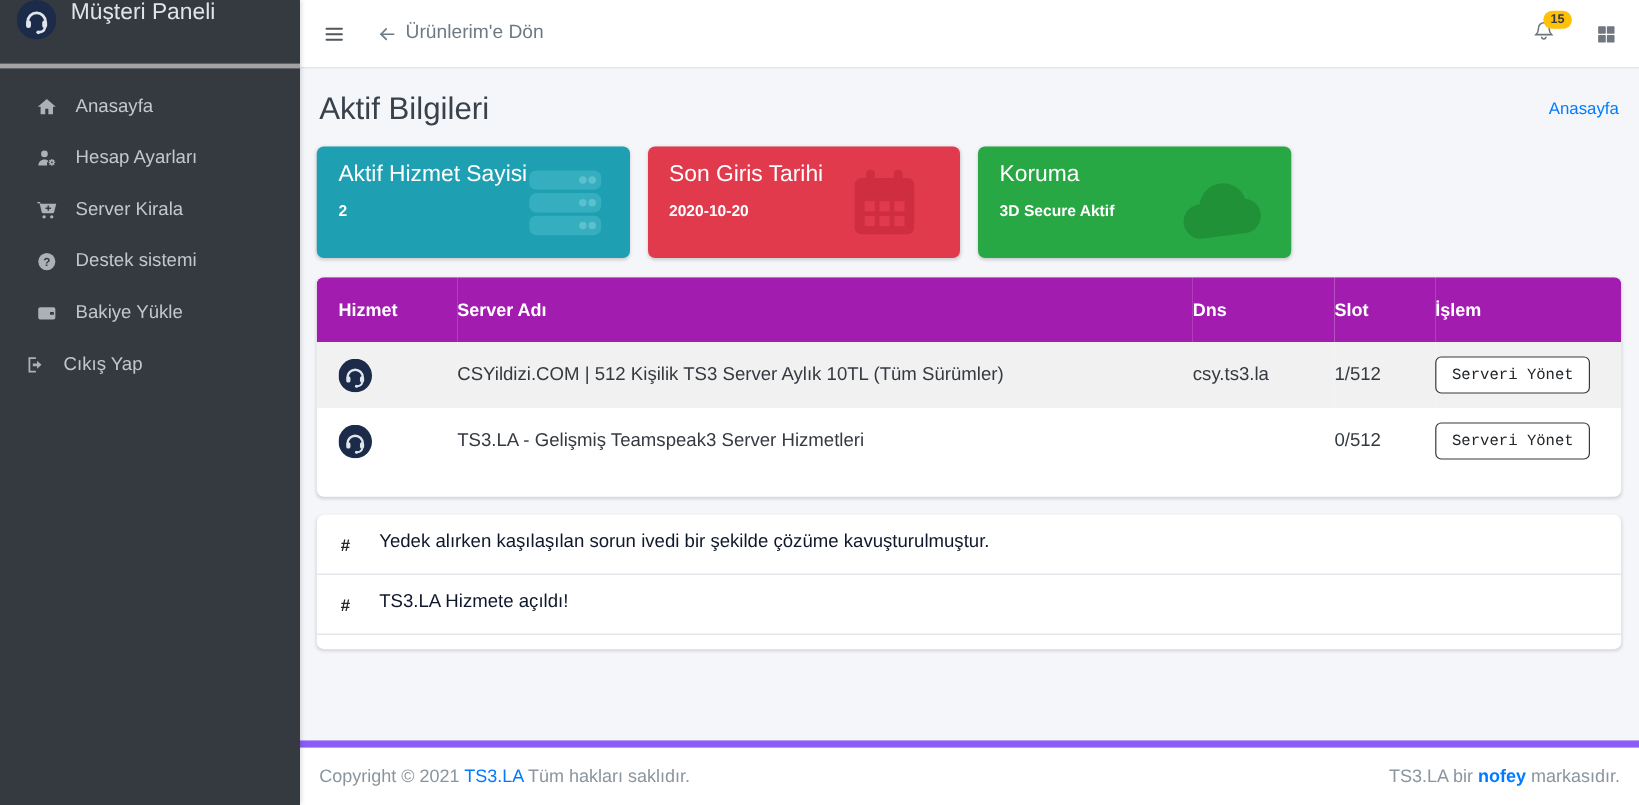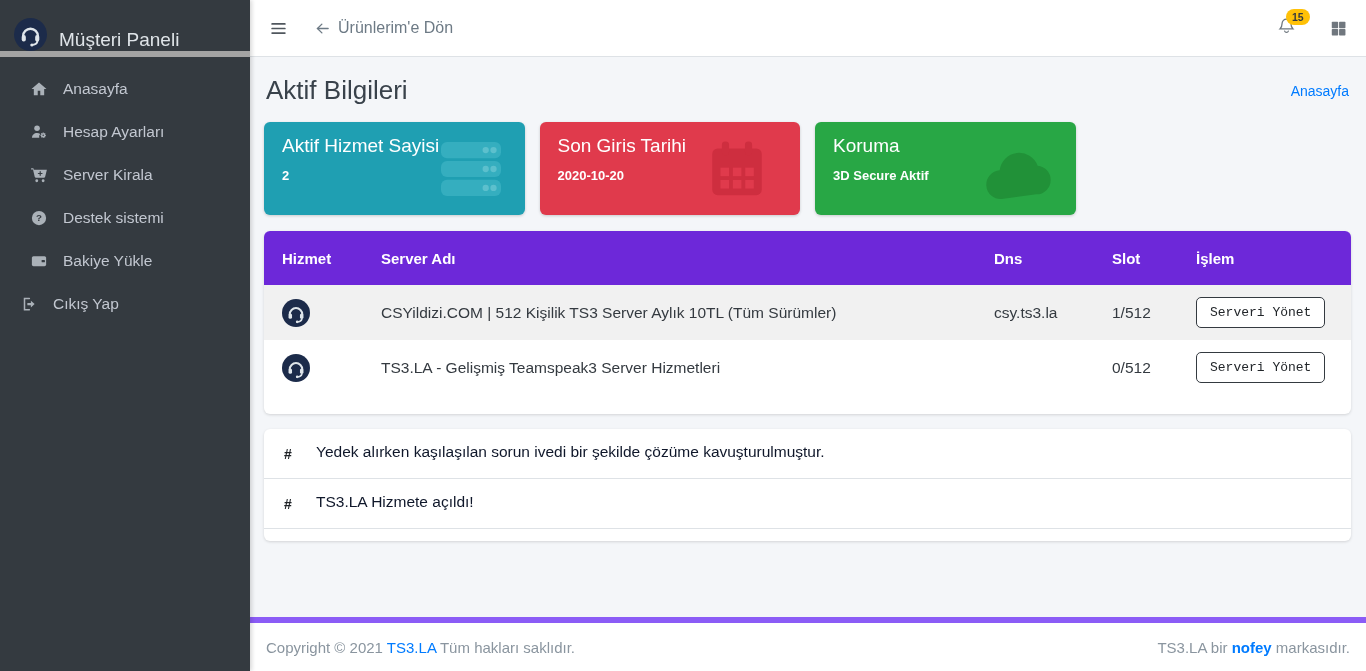--- a/index.html
+++ b/index.html
@@ -11,22 +11,22 @@
   }
 
   
   .sidebar {
     width:250px; min-width:250px; height:671px;
     background:#343a40; color:#c2c7d0;
     display:flex; flex-direction:column;
     box-shadow:2px 0 4px rgba(0,0,0,.15); z-index:5;
   }
   .brand {
-    height:57px; display:flex; align-items:flex-end; gap:12px;
-    padding:0 14px; border-bottom:6px solid #a3a3a3;
+    height:57px; display:flex; align-items:flex-start; gap:12px;
+    padding:0 14px; border-bottom:4px solid #a3a3a3;
     color:#dfe4e8; font-size:19px; white-space:nowrap;
   }
   .brand-logo { width:33px; height:33px; flex:0 0 33px; }
   .side-nav { padding:10px 0; }
   .nav-item {
     display:flex; align-items:center; gap:13px;
     height:43px; padding-left:28px; font-size:15.5px; cursor:pointer;
   }
   .nav-item .nico { width:22px; height:18px; color:#aab1b8; display:flex; align-items:center; justify-content:center; }
   .nav-item .nico svg { width:18px; height:18px; }
@@ -72,21 +72,21 @@
   .ic-cal     { right:30px;  width:66px;  height:80px; color:#ce2e3f; }
   .ic-cloud   { right:6px;   width:102px; height:80px; color:#219138; }
 
   
   .table-card {
     margin-top:16px; background:#fff; border-radius:6px;
     box-shadow:0 1px 3px rgba(0,0,0,.14); overflow:hidden; padding-bottom:19px;
   }
   table.services { width:100%; border-collapse:collapse; }
   table.services thead th {
-    background:#6d28d9; color:#fff; font-size:15px; font-weight:700;
+    background:#a21caf; color:#fff; font-size:15px; font-weight:700;
     text-align:left; height:54px; padding:0;
   }
   table.services th.c-hizmet, table.services td.c-hizmet { width:117px; padding-left:18px; }
   table.services th.c-dns,    table.services td.c-dns    { width:118px; }
   table.services th.c-slot,   table.services td.c-slot   { width:84px; }
   table.services th.c-islem,  table.services td.c-islem  { width:155px; }
   table.services tbody tr { height:55px; }
   table.services tbody tr.striped { background:#f1f1f1; }
   table.services td { font-size:15.5px; color:#343a40; padding:0; }
   .svc-logo { width:28px; height:28px; display:block; }

